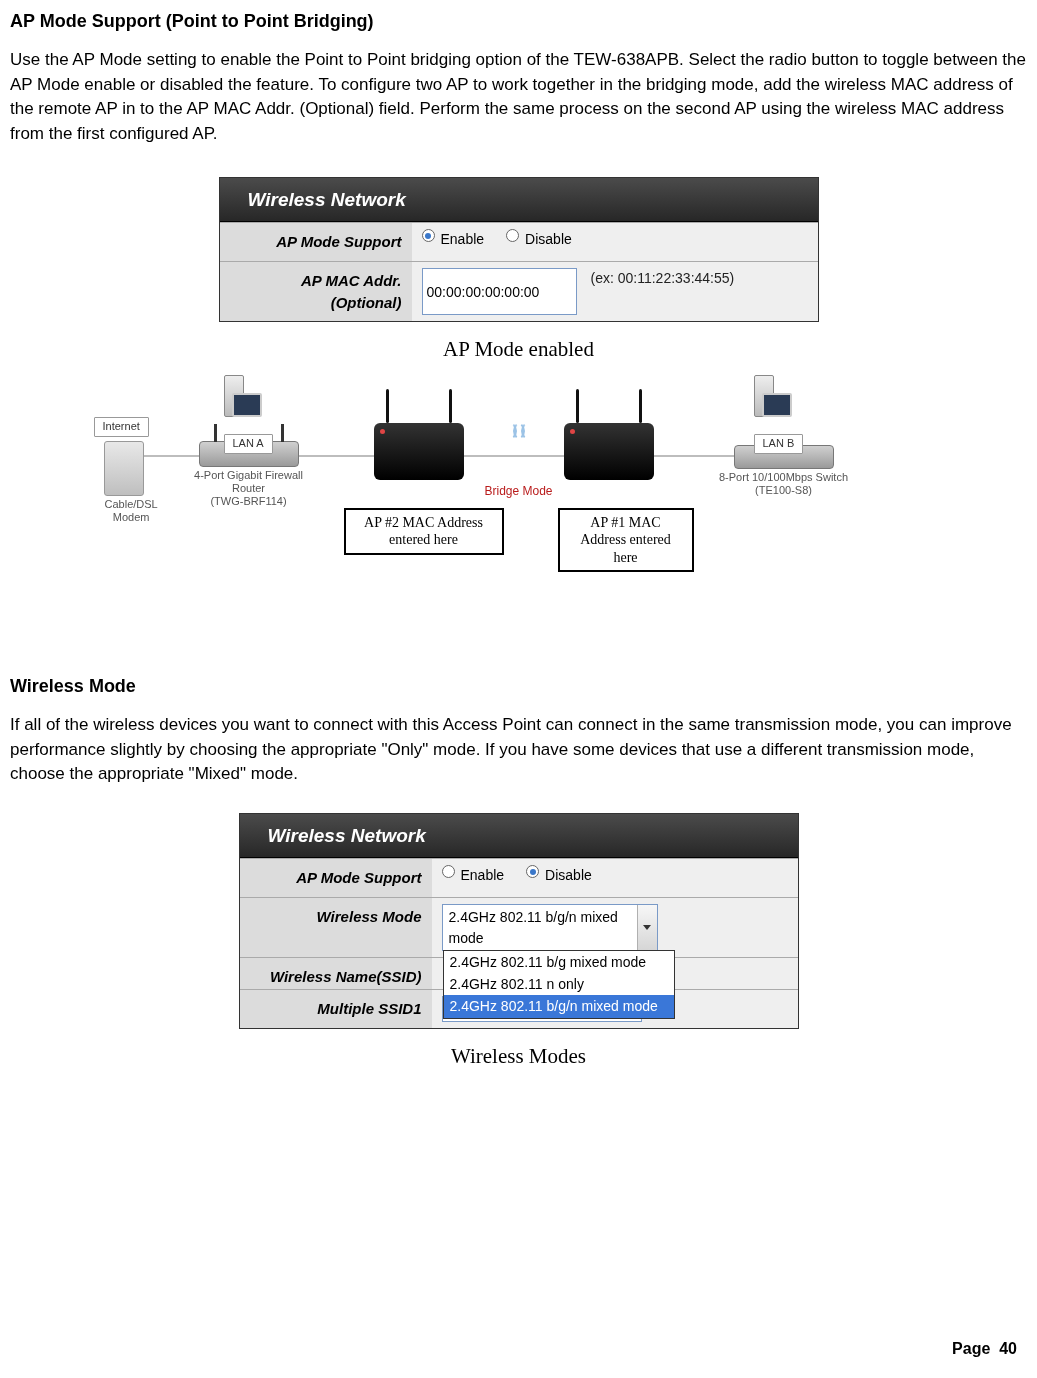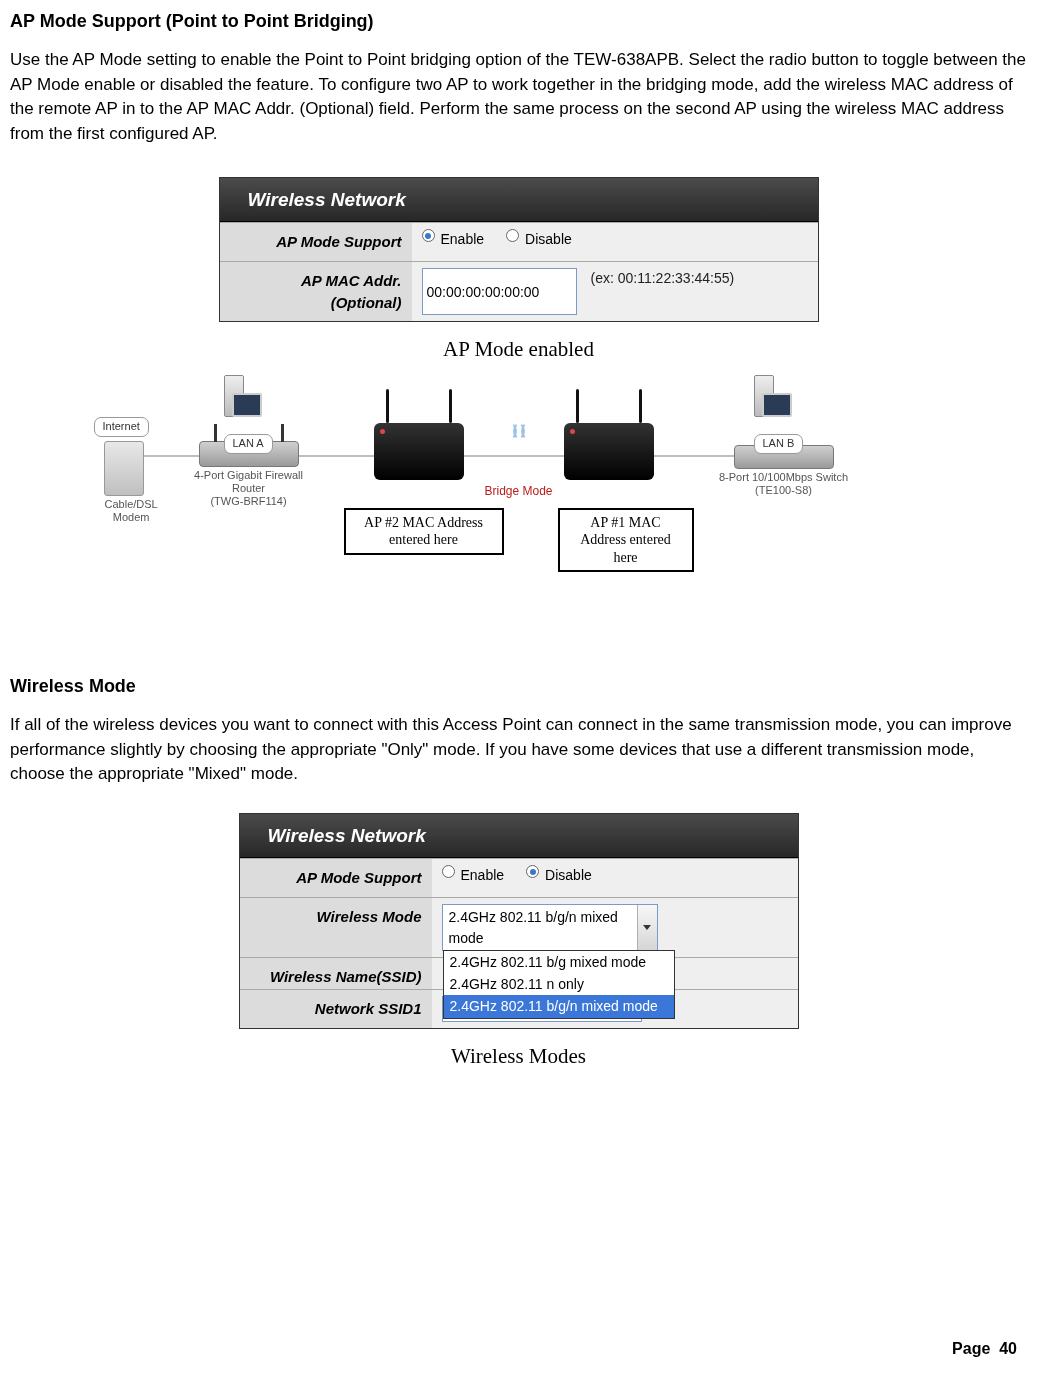--- a/index.html
+++ b/index.html
@@ -154,21 +154,21 @@
     .d-label {
       font-size: 11px;
       color: #555;
       line-height: 1.2;
       margin-top: 2px;
     }
     .d-tag {
       display: inline-block;
       background: #fff;
       border: 1px solid #999;
-      border-radius: 7px;
+      border-radius: 1px;
       font-size: 11px;
       padding: 1px 8px;
       color: #333;
     }
     .modem {
       width: 40px; height: 55px;
       background: linear-gradient(#e8e8e8, #bfbfbf);
       border: 1px solid #999;
       border-radius: 3px;
     }
@@ -402,21 +402,21 @@
           <div class="dropdown-item selected">2.4GHz 802.11 b/g/n mixed mode</div>
         </div>
       </div>
     </div>
   </div>
   <div class="wn-row" style="height:32px">
     <div class="wn-label">Wireless Name(SSID)</div>
     <div class="wn-value"></div>
   </div>
   <div class="wn-row">
-    <div class="wn-label">Network SSID1</div>
+    <div class="wn-label">Multiple SSID1</div>
     <div class="wn-value">
       <input class="txt-input" value="" style="width: 200px;">
     </div>
   </div>
 </div>
 
 <div class="caption">Wireless Modes</div>
 
 <div class="page-footer">
   <b>Page</b>&nbsp;&nbsp;<b>40</b>

